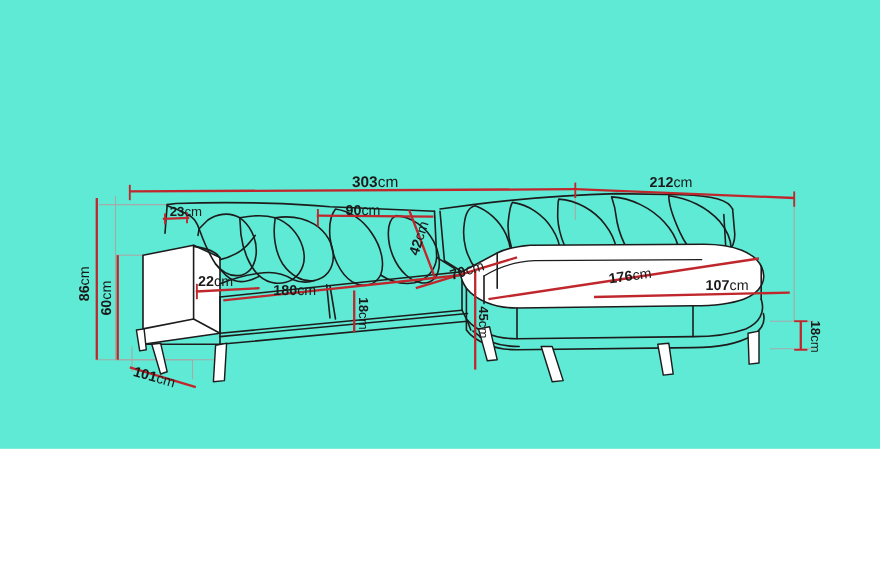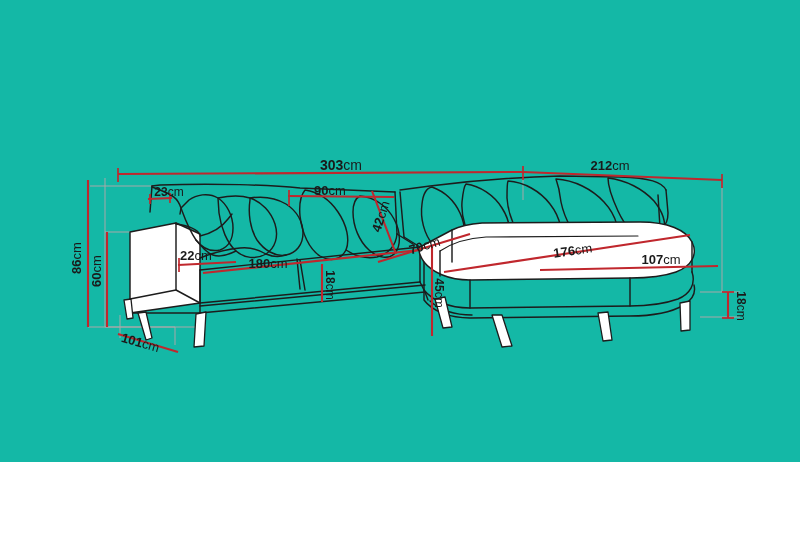--- a/index.html
+++ b/index.html
@@ -10,22 +10,22 @@
   }
   body {
     width: 800px;
     height: 533px;
     font-family: "Liberation Sans", sans-serif;
     overflow: hidden;
   }
   #drawing-root {
     position: relative;
     width: 800px;
-    height: 462px;
-    background: #14b8a6;
+    height: 408px;
+    background: #5eead4;
   }
   #drawing-svg {
     position: absolute;
     top: 0;
     left: 0;
     width: 800px;
     height: 533px;
     display: block;
   }
   .dim-text {

